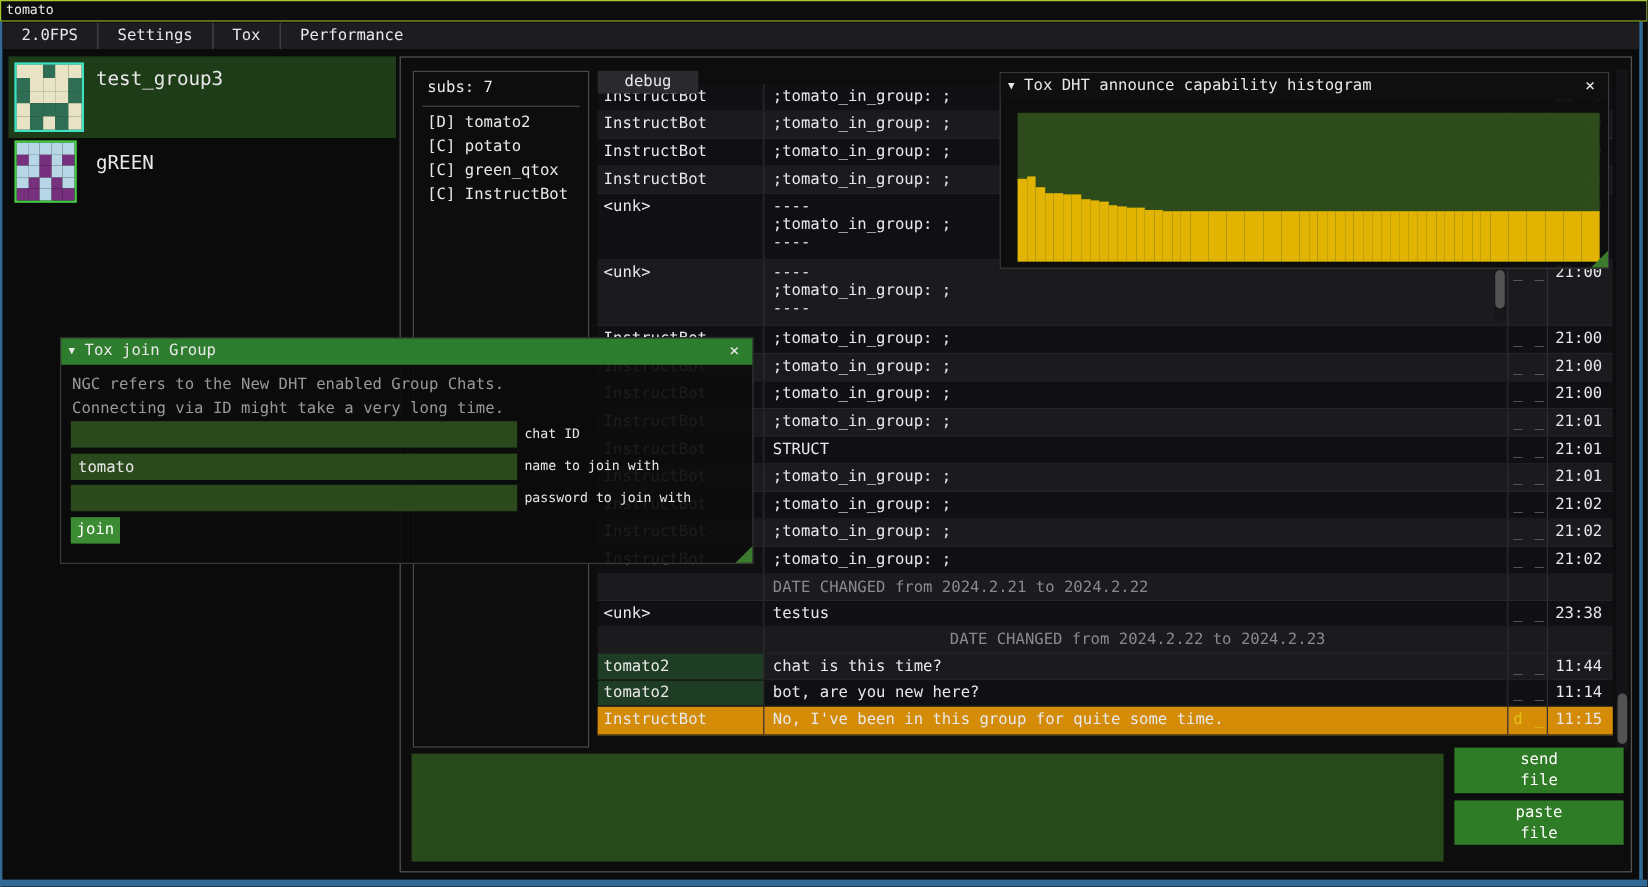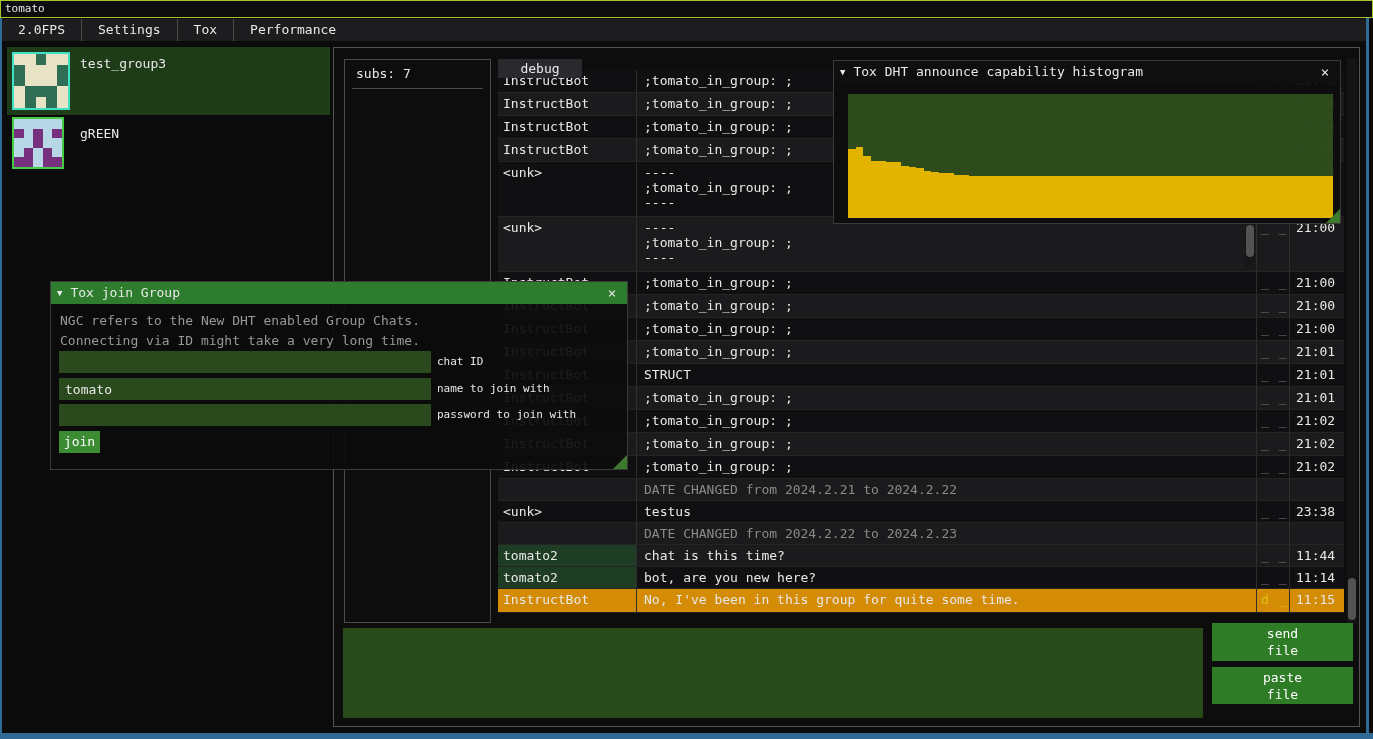--- a/index.html
+++ b/index.html
@@ -12,21 +12,21 @@
   .titlebar{position:absolute;left:0;top:0;width:1373px;height:18px;background:#0d0d0d;
     box-shadow:inset 0 0 0 1px #a4c72e;font-size:11px;line-height:17px;padding-left:5px;}
   .menubar{position:absolute;left:2px;top:19px;width:1364px;height:22px;background:#1d1d20;display:flex;align-items:stretch;}
   .menuitem{padding:0 16px;font-size:13px;line-height:22px;border-right:1px solid #4a4a4a;}
   .menuitem:last-child{border-right:none;}
 
   
   .group{position:absolute;left:7px;width:323px;display:block;}
   .group.selected{background:#1f3c18;}
   .avatar{position:absolute;display:grid;grid-template-columns:repeat(5,1fr);grid-template-rows:repeat(5,1fr);}
-  .glabel{position:absolute;left:73px;top:9px;font-size:13px;}
+  .glabel{position:absolute;left:73px;top:9px;font-size:16px;}
 
   
   .mainwin{position:absolute;left:333px;top:47px;width:1027px;height:680px;border:1px solid #545454;background:#0d0d0d;}
   .subs{position:absolute;left:10px;top:11px;width:147px;height:564px;border:1px solid #4a4a4a;background:#0d0d0d;font-size:13px;}
   .subs .hdr{padding:6px 0 0 11px;}
   .subs .sep{height:1px;background:#4a4a4a;margin:7px 7px 4px 7px;}
   .subs .mem{padding:1px 0 1px 11px;line-height:18px;white-space:nowrap;}
   .tab{position:absolute;left:164px;top:11px;width:84px;height:19px;background:#2a2a2e;font-size:13px;
     line-height:19px;text-align:center;z-index:3;}
 
@@ -161,20 +161,26 @@
         </div>
         <div class="glabel">gREEN</div>
       </div>
     </div>
 
   <div class="mainwin">
 
     <div class="subs">
       <div class="hdr">subs: 7</div>
       <div class="sep"></div>
+      <div id="member-list">
+          <div class="mem">[D] tomato2</div>
+          <div class="mem">[C] potato</div>
+          <div class="mem">[C] green_qtox</div>
+          <div class="mem">[C] InstructBot</div>
+        </div>
     </div>
 
     <div class="tab">debug</div>
 
     <div class="rows" id="chat-rows">
         <div class="row dark" style="height: 23px;">
           <div class="cell-name">InstructBot</div>
           <div class="cell-msg">;tomato_in_group: ;</div>
           <div class="cell-st">_ _</div>
           <div class="cell-tm">20:40</div>
@@ -272,21 +278,21 @@
           <div class="cell-msg">DATE CHANGED from 2024.2.21 to 2024.2.22</div>
           <div class="cell-st"></div>
           <div class="cell-tm"></div>
         </div>
         <div class="row dark" style="height: 22px;">
           <div class="cell-name">&lt;unk&gt;</div>
           <div class="cell-msg">testus</div>
           <div class="cell-st">_ _</div>
           <div class="cell-tm">23:38</div>
         </div>
-        <div class="row light daterow" style="height: 22px;">
+        <div class="row light daterow" style="height: 22px; text-align: center;">
           <div class="cell-name"></div>
           <div class="cell-msg">DATE CHANGED from 2024.2.22 to 2024.2.23</div>
           <div class="cell-st"></div>
           <div class="cell-tm"></div>
         </div>
         <div class="row light" style="height: 22px;">
           <div class="cell-name">
             <div class="namegreen">tomato2</div>
           </div>
           <div class="cell-msg">chat is this time?</div>

